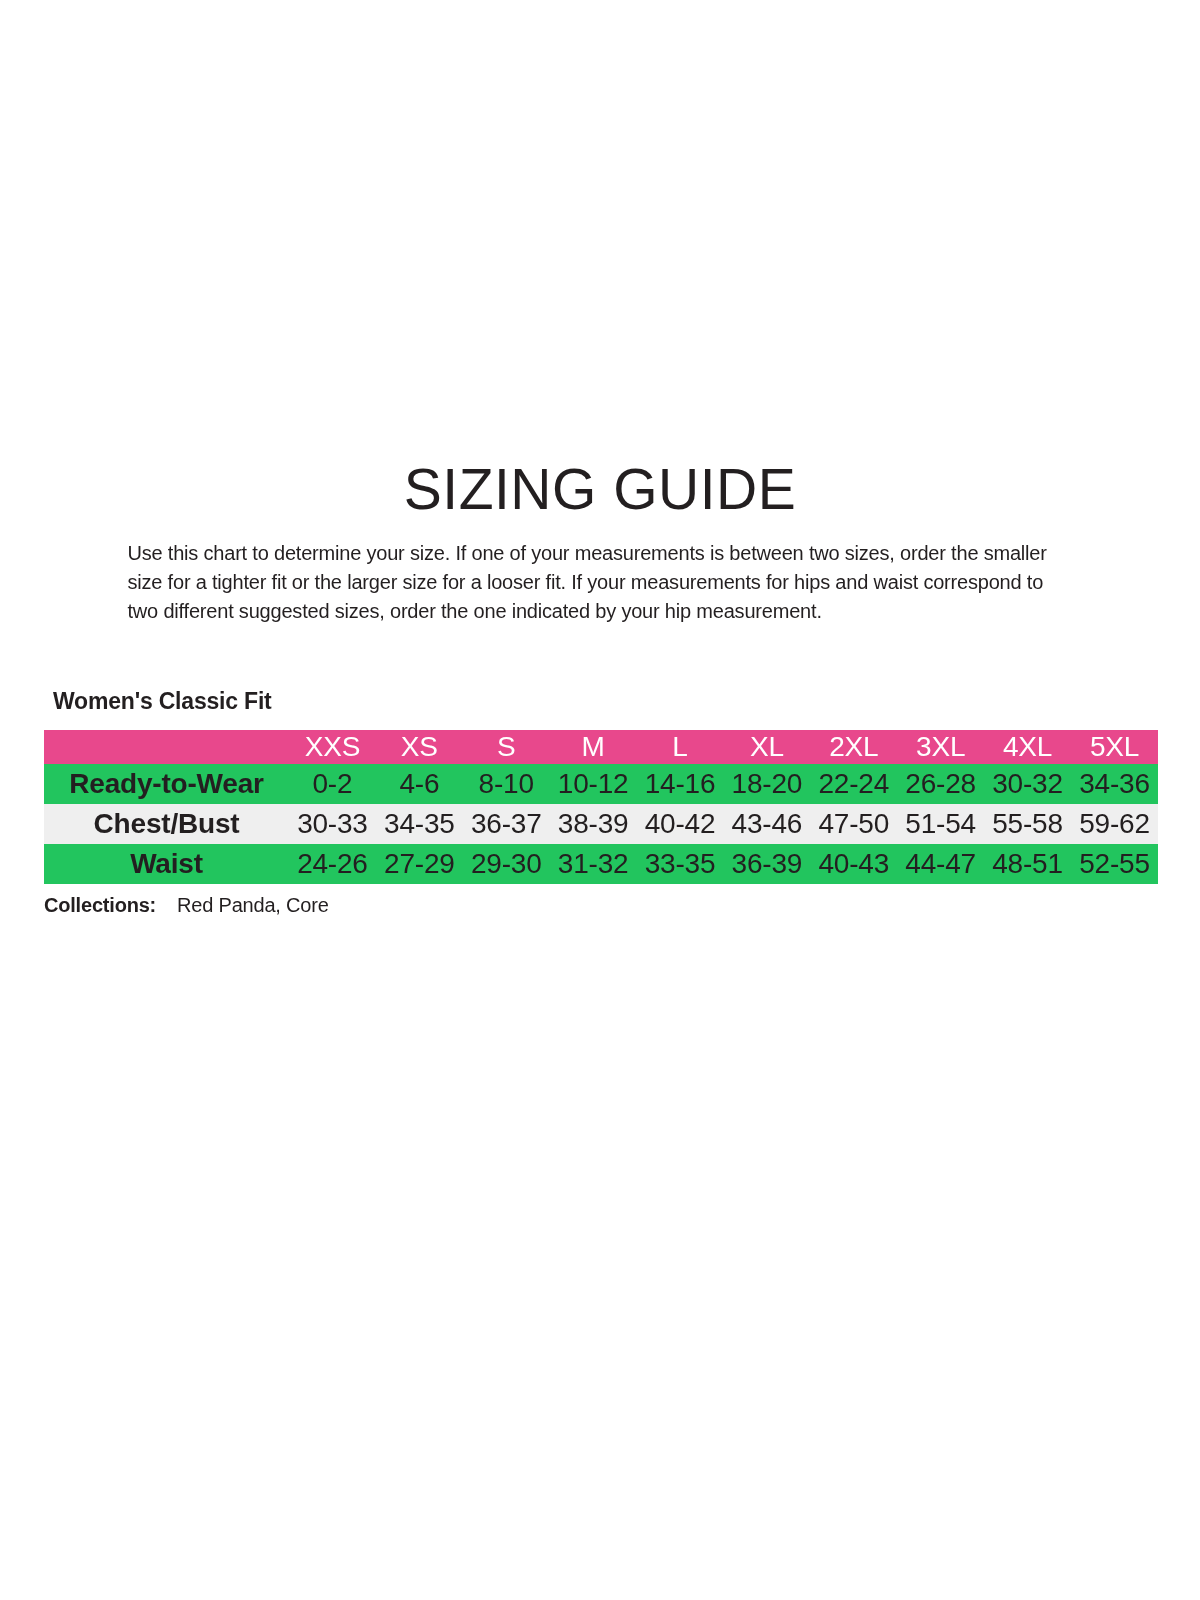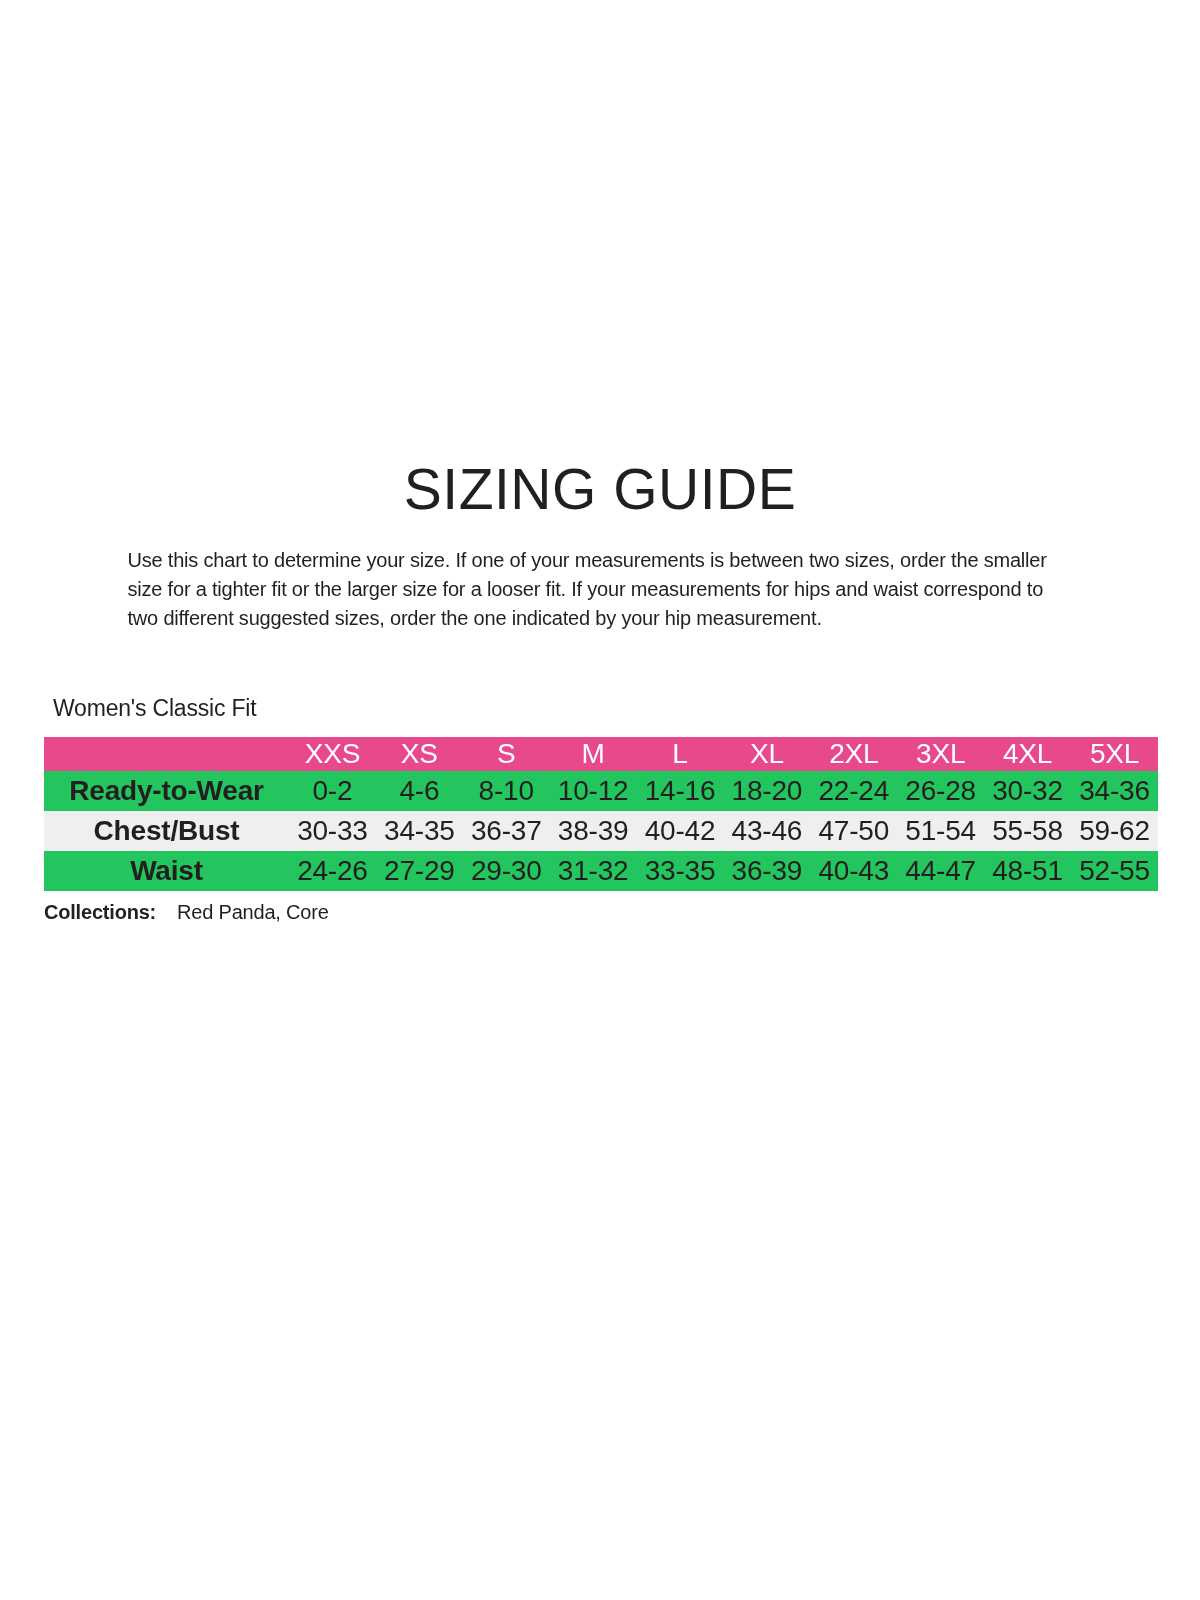--- a/index.html
+++ b/index.html
@@ -23,30 +23,30 @@
     margin: 0;
     text-align: center;
     font-size: 57px;
     font-weight: 400;
     letter-spacing: 0.5px;
     line-height: 1.12;
     color: var(--text);
   }
   .intro {
     width: 945px;
-    margin: 24px auto 0 auto;
+    margin: 17px auto 0 auto;
     font-size: 20px;
     line-height: 29px;
     letter-spacing: -0.2px;
   }
   .intro-line { white-space: nowrap; }
   .section-title {
     margin: 62px 0 0 53px;
     font-size: 23px;
-    font-weight: 400;
+    font-weight: 700;
     letter-spacing: -0.2px;
   }
   table.size-table {
     border-collapse: collapse;
     table-layout: fixed;
     width: 1114px;
     margin: 15px 0 0 44px;
     font-size: 28px;
     letter-spacing: -0.2px;
   }

